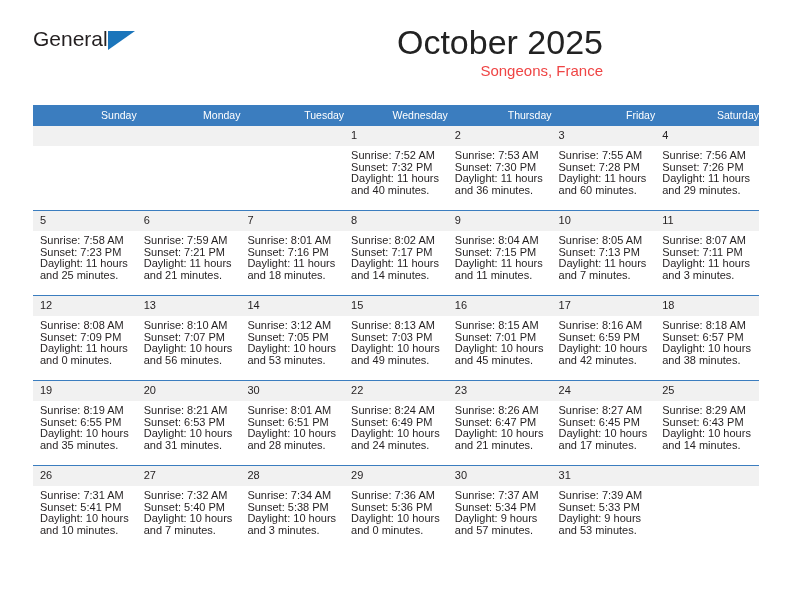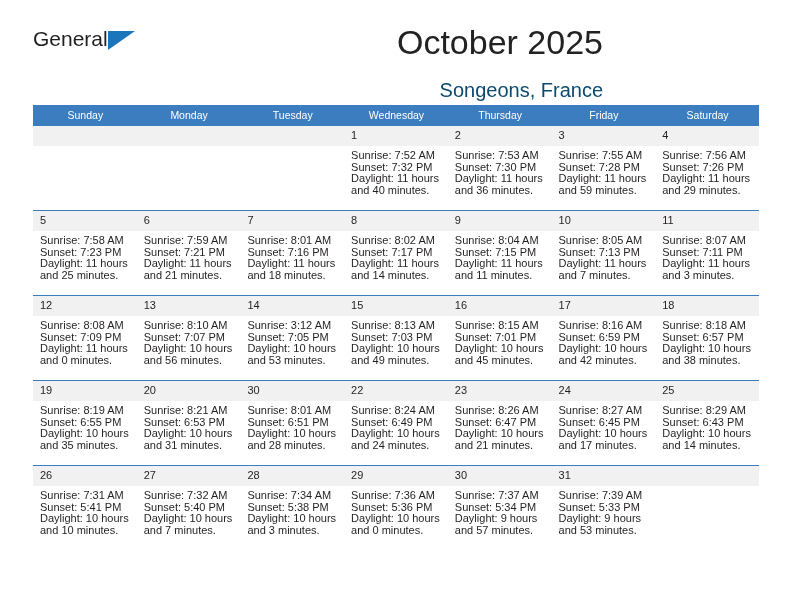--- a/index.html
+++ b/index.html
@@ -67,42 +67,42 @@
     text-align: right;
   }
   .cal-title {
     font-size: 34px;
     color: #222222;
     font-weight: normal;
     line-height: 32px;
     white-space: nowrap;
   }
   .cal-subtitle {
-    font-size: 20px;
-    color: #0c4a6e;
+    font-size: 15px;
+    color: #ef4444;
     line-height: 20px;
-    margin-top: 22px;
+    margin-top: 3px;
     white-space: nowrap;
   }
 
   
   .calendar {
     position: absolute;
     left: 33px;
     top: 105px;
     width: 726px;
     border-collapse: collapse;
     table-layout: fixed;
   }
   .calendar th {
     background: #3b7dbf;
     color: #ffffff;
     font-size: 10.5px;
     font-weight: normal;
-    text-align: center;
+    text-align: right;
     padding: 4px 0 4px 1px;
     height: 12px;
     border: none;
   }
   .calendar td {
     vertical-align: top;
     padding: 0;
     border: none;
     height: 84px;
     border-top: 1px solid #3b7dbf;
@@ -208,21 +208,21 @@
               <div>Daylight: 11 hours</div>
               <div>and 36 minutes.</div>
             </div>
           </td>
           <td>
             <div class="daynum">3</div>
             <div class="cellbody">
               <div>Sunrise: 7:55 AM</div>
               <div>Sunset: 7:28 PM</div>
               <div>Daylight: 11 hours</div>
-              <div>and 59 minutes.</div>
+              <div>and 60 minutes.</div>
             </div>
           </td>
           <td>
             <div class="daynum">4</div>
             <div class="cellbody">
               <div>Sunrise: 7:56 AM</div>
               <div>Sunset: 7:26 PM</div>
               <div>Daylight: 11 hours</div>
               <div>and 29 minutes.</div>
             </div>

